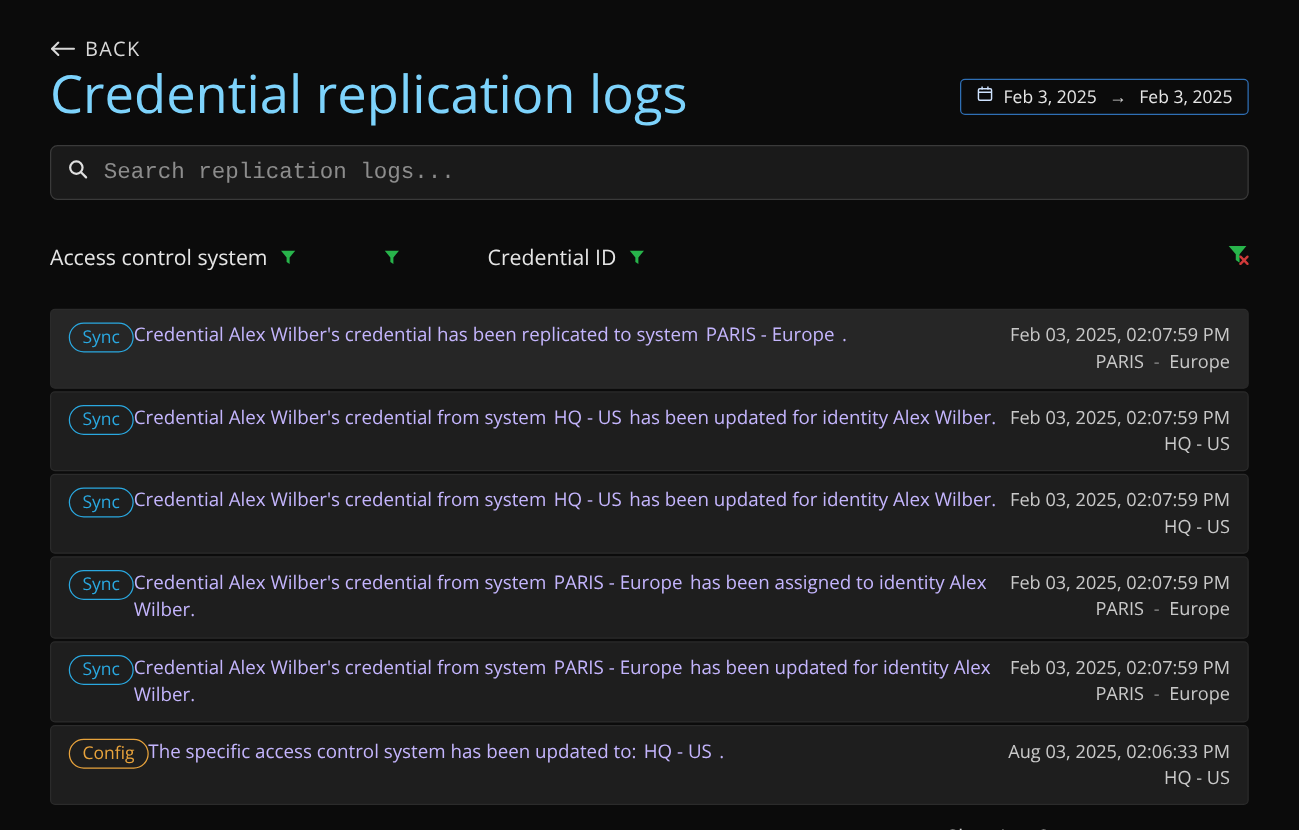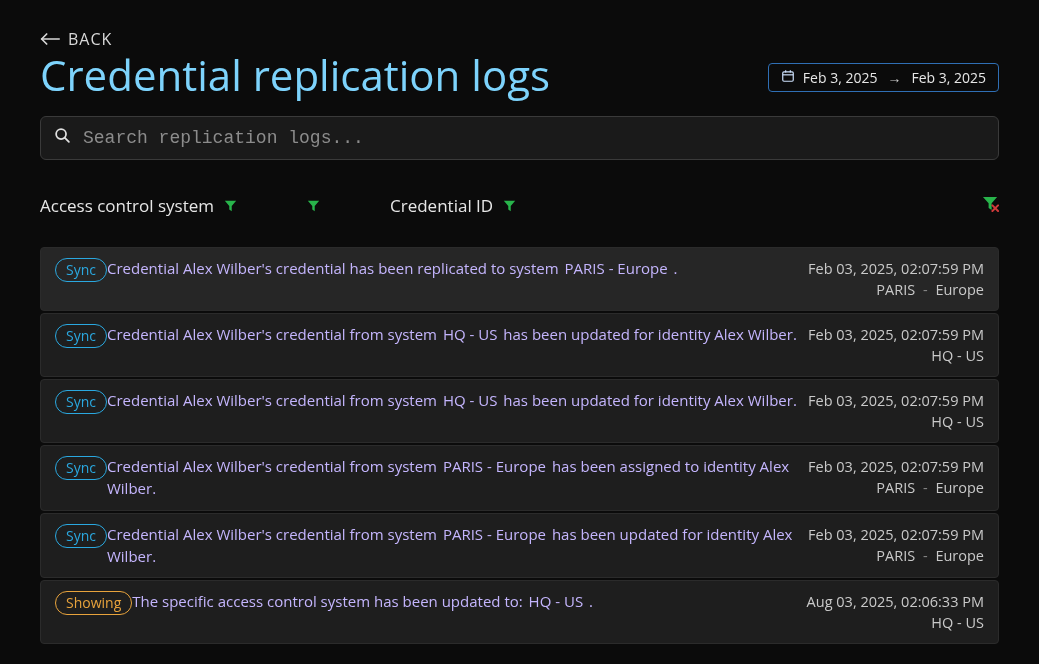--- a/index.html
+++ b/index.html
@@ -270,21 +270,21 @@
       </div>
       <div class="log-row">
         <span class="badge sync">Sync</span>
         <div class="log-msg"><span>Credential Alex Wilber's credential from system </span><span class="sys"> PARIS - Europe </span><span> has been updated for identity Alex Wilber.</span></div>
         <div class="log-right">
           <div>Feb 03, 2025, 02:07:59 PM</div>
           <div class="loc"><span>PARIS</span><span class="sep">  -  </span><span>Europe</span></div>
         </div>
       </div>
       <div class="log-row">
-        <span class="badge config">Showing</span>
+        <span class="badge config">Config</span>
         <div class="log-msg"><span>The specific access control system has been updated to: </span><span class="sys"> HQ - US </span><span>.</span></div>
         <div class="log-right">
           <div>Aug 03, 2025, 02:06:33 PM</div>
           <div class="loc"><span>HQ - US</span></div>
         </div>
       </div>
     </div>
 
   <div class="footer">Showing 6 most recent events.</div>
 

